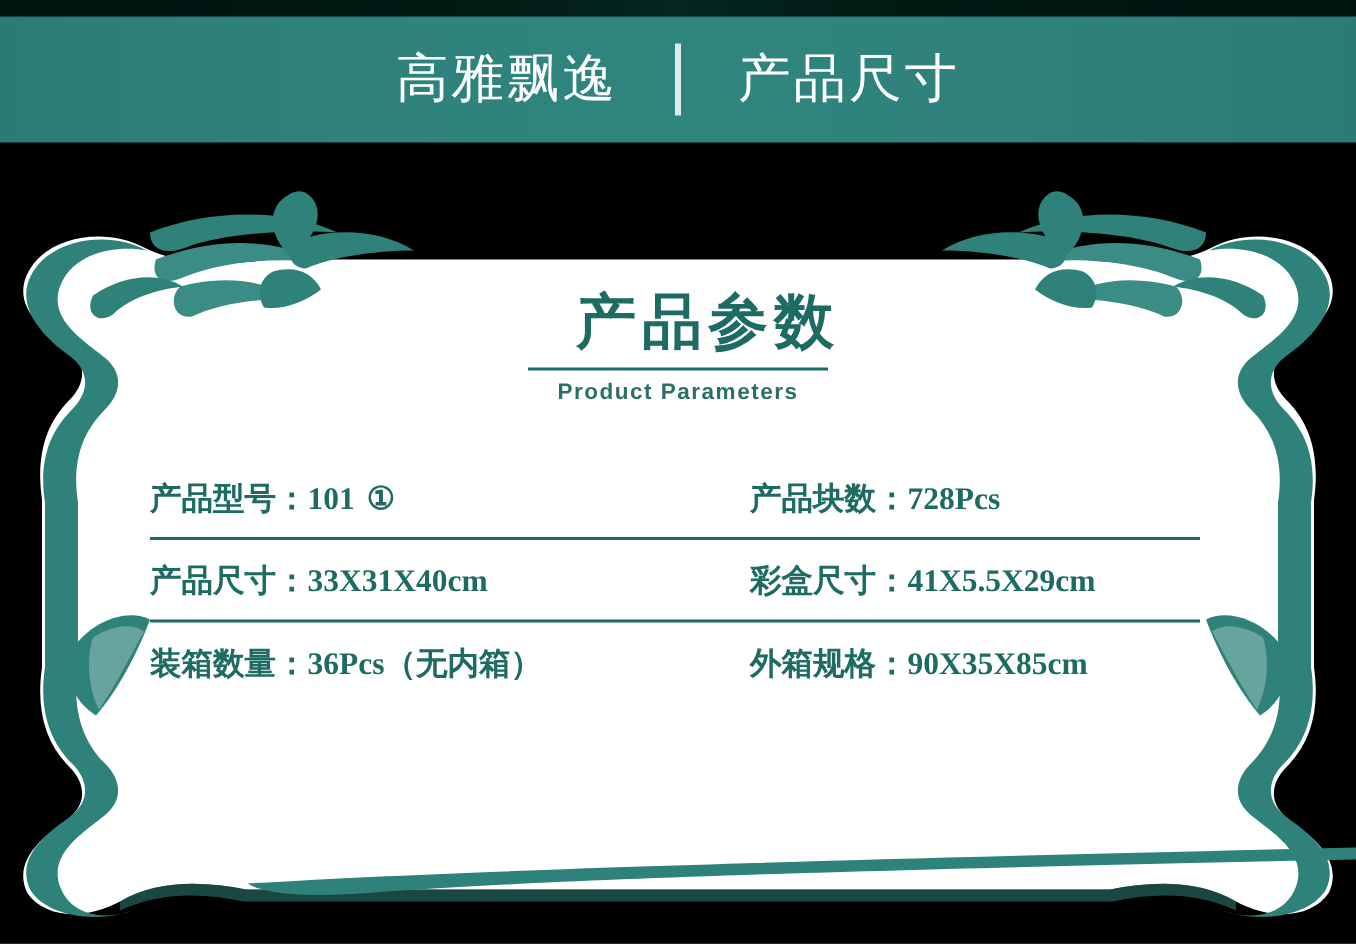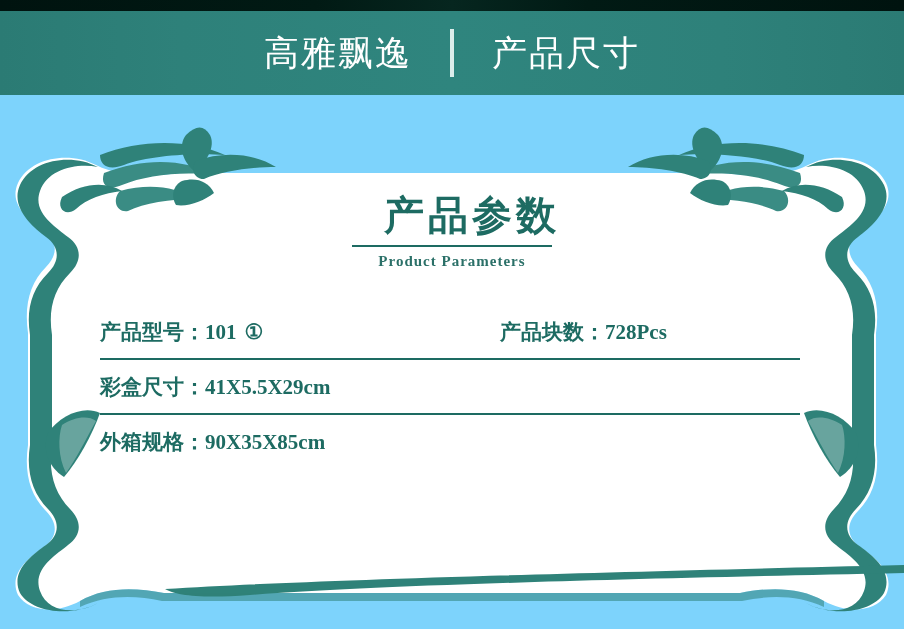--- a/index.html
+++ b/index.html
@@ -1,21 +1,21 @@
 <!DOCTYPE html>
 <html><head>
 <meta charset="utf-8">
 <style>
   html,body{margin:0;padding:0;}
   body{
     width:904px;height:629px;overflow:hidden;
     font-family:"Liberation Serif","DejaVu Serif",serif;
     background:#72c6c1;
   }
-  .page{position:relative;width:904px;height:629px;overflow:hidden;background:#7dd3fc;}
+  .page{position:relative;width:904px;height:629px;overflow:hidden;background:#000000;}
 
   
   .topstrip{
     position:absolute;left:0;top:0;width:904px;height:11px;
     background:linear-gradient(90deg,#00130f 0%,#011a14 35%,#06261f 50%,#011a14 65%,#00130f 100%);
   }
 
   
   .header{
     position:absolute;left:0;top:11px;width:904px;height:84px;
@@ -47,21 +47,21 @@
   .title{
     font-family:"DejaVu Sans","Liberation Sans",sans-serif;
     font-size:40px;font-weight:bold;color:#1d6b62;letter-spacing:4px;
     line-height:1;
     padding-left:40px;
   }
   .title-rule{
     width:200px;height:2px;background:#1d6b62;margin:10px auto 6px auto;
   }
   .subtitle{
-    font-family:Liberation Serif, serif;
+    font-family:Liberation Sans, sans-serif;
     font-size:15px;font-weight:bold;color:#2b7068;letter-spacing:1px;
   }
 
   .specs{position:absolute;left:100px;top:222px;width:704px;}
   .spec-row{
     position:relative;
     display:flex;
     height:55px;
     align-items:flex-start;
   }
@@ -196,27 +196,33 @@
         <div class="cell left">
           <span>产品型号：</span><span>101</span><span class="circled">①</span>
         </div>
         <div class="cell right">
           <span>产品块数：</span><span>728Pcs</span>
         </div>
         <div class="rule"></div>
       </div>
 
       <div class="spec-row">
+        <div class="cell left">
+          <span>产品尺寸：</span><span>33X31X40cm</span>
+        </div>
         <div class="cell right">
           <span>彩盒尺寸：</span><span>41X5.5X29cm</span>
         </div>
         <div class="rule"></div>
       </div>
 
       <div class="spec-row last">
+        <div class="cell left">
+          <span>装箱数量：</span><span>36Pcs（无内箱）</span>
+        </div>
         <div class="cell right">
           <span>外箱规格：</span><span>90X35X85cm</span>
         </div>
 
       </div>
 
     </div>
   </div>
 
 </div>

